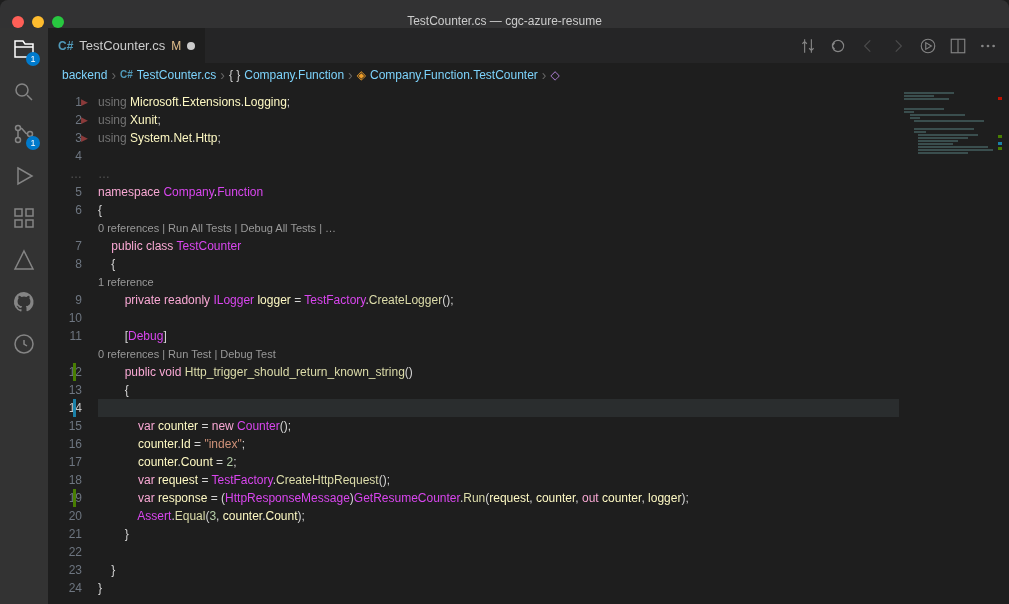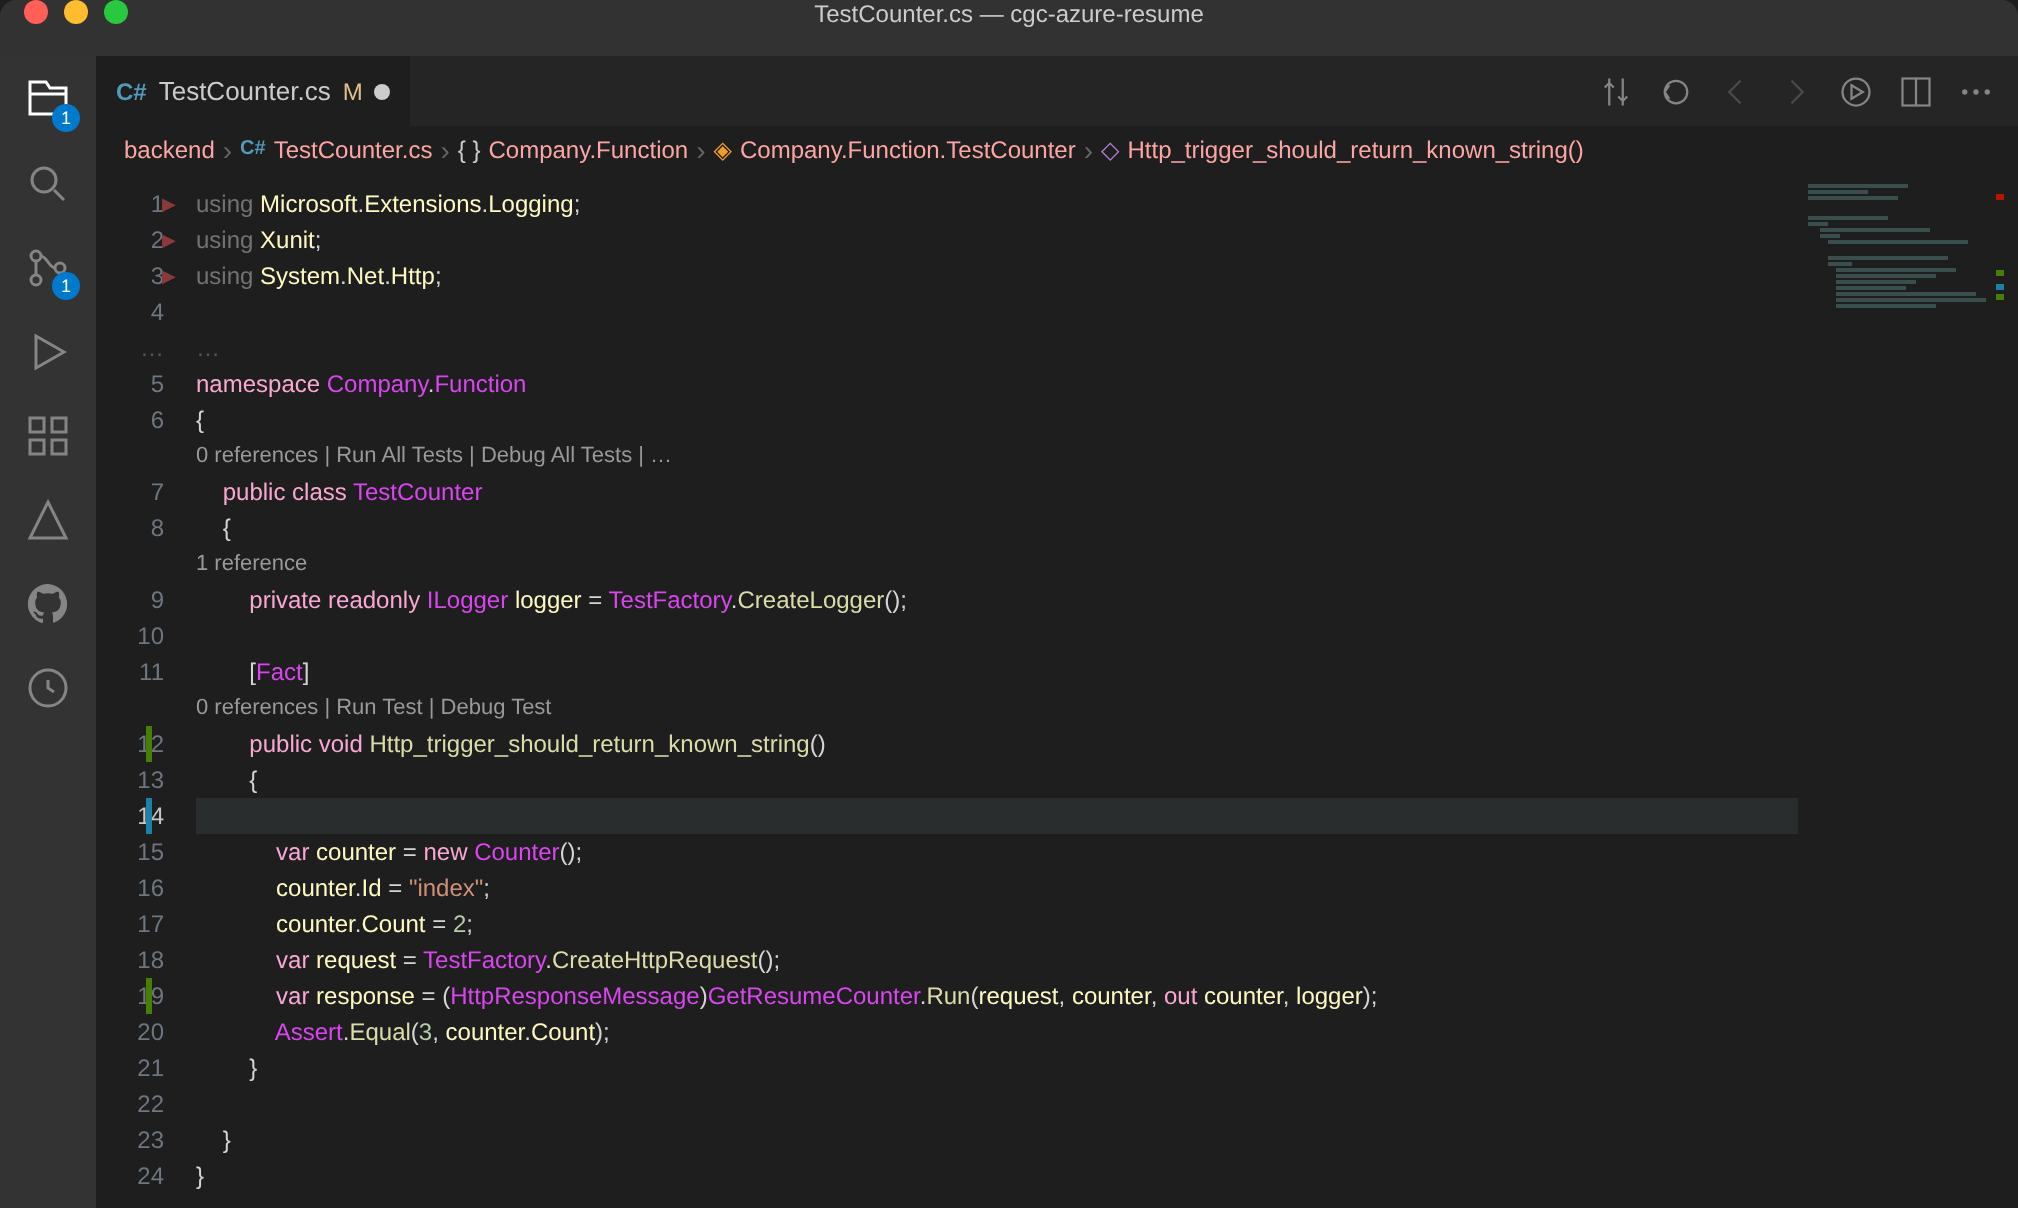--- a/index.html
+++ b/index.html
@@ -1,37 +1,37 @@
 <!DOCTYPE html>
 <html><head>
 <meta charset="utf-8">
 <style>
 *{margin:0;padding:0;box-sizing:border-box;font-family:-apple-system,BlinkMacSystemFont,"Segoe UI",sans-serif}
 body{background:#1e1e1e;color:#ccc;width:1009px;height:604px;overflow:hidden;position:relative}
-.titlebar{height:28px;background:#323233;display:flex;align-items:flex-start;position:relative;border-top-left-radius:8px;border-top-right-radius:8px}
+.titlebar{height:28px;background:#323233;display:flex;align-items:flex-end;position:relative;border-top-left-radius:8px;border-top-right-radius:8px}
 .traffic{display:flex;gap:8px;padding-left:12px}
 .tl{width:12px;height:12px;border-radius:50%}
 .tl-r{background:#ff5f57}.tl-y{background:#febc2e}.tl-g{background:#28c840}
 .title{position:absolute;left:50%;transform:translateX(-50%);font-size:12px;color:#ccc}
 .main{display:flex;height:calc(604px - 28px)}
 .actbar{width:48px;background:#333;display:flex;flex-direction:column;align-items:center;padding-top:10px;gap:18px}
 .actbar .ic{width:24px;height:24px;color:#858585;display:flex;align-items:center;justify-content:center;position:relative;cursor:pointer}
 .actbar .ic.active{color:#fff}
 .badge{position:absolute;right:-4px;bottom:-4px;background:#007acc;color:#fff;font-size:9px;width:14px;height:14px;border-radius:50%;display:flex;align-items:center;justify-content:center}
 .editor{flex:1;display:flex;flex-direction:column;background:#1e1e1e;position:relative}
 .tabs{height:35px;background:#252526;display:flex;align-items:center;justify-content:space-between}
 .tab{height:35px;background:#1e1e1e;display:flex;align-items:center;padding:0 10px;gap:6px;font-size:13px}
 .tab .cs{color:#519aba;font-size:12px;font-weight:bold}
 .tab .m{color:#e2c08d;font-size:12px}
 .tab .dot{width:8px;height:8px;border-radius:50%;background:#ccc}
 .tacts{display:flex;gap:12px;padding-right:12px;color:#858585}
 .tacts .ti{width:18px;height:18px;cursor:pointer}
 .bc{height:24px;display:flex;align-items:center;padding-left:14px;font-size:12px;color:#ccc;gap:4px;border-bottom:1px solid #1e1e1e}
 .bc .sep{color:#666;font-size:14px}
-.bc .bseg{color:#fca5a5}
+.bc .bseg{color:#7dd3fc}
 .bc .sym{color:#b180d7}
 .bc .sym2{color:#ee9d28}
 .code{flex:1;display:flex;font-family:Menlo,Monaco,Consolas,monospace;font-size:12px;line-height:18px;position:relative}
 .gutter{width:50px;text-align:right;color:#6e7681;padding-right:16px;user-select:none;position:relative;padding-top:6px}
 .gutter .ln{height:18px}
 .content{flex:1;position:relative;padding-top:6px}
 .content .row{height:18px;white-space:pre;position:relative}
 .hl{background:#2a2d2e;position:absolute;left:0;right:0;height:18px}
 .kw{color:#f9a8d4}.kw2{color:#737373}.cls{color:#d946ef}.str{color:#ce9178}.num{color:#b5cea8}
 .fn{color:#dcdcaa}.var{color:#fef9c3}.cmt{color:#6a9955}.pn{color:#d4d4d4}
@@ -155,21 +155,20 @@
       <span style="color:#519aba;font-size:10px;font-weight:bold">C#</span>
       <span class="bseg">TestCounter.cs</span>
       <span class="sep">›</span>
       <span style="color:#ccc">{ }</span>
       <span class="bseg">Company.Function</span>
       <span class="sep">›</span>
       <span class="sym2">◈</span>
       <span class="bseg">Company.Function.TestCounter</span>
       <span class="sep">›</span>
       <span class="sym">◇</span>
-      <span class="bseg">Http_trigger_should_return_known_string()</span>
     </div>
 
     <div class="code">
       <div class="gutter">
         <div class="ln">1</div>
         <div class="ln">2</div>
         <div class="ln">3</div>
         <div class="ln">4</div>
         <div class="ln" style="color:#555">…</div>
         <div class="ln">5</div>
@@ -203,21 +202,21 @@
         <div class="row"></div>
         <div class="row" style="color:#555">…</div>
         <div class="row"><span class="kw">namespace </span><span class="cls">Company</span><span class="pn">.</span><span class="cls">Function</span></div>
         <div class="row"><span class="pn">{</span></div>
         <div class="row codelens">    <span>0 references | Run All Tests | Debug All Tests | …</span></div>
         <div class="row">    <span class="kw">public </span><span class="kw">class </span><span class="cls">TestCounter</span></div>
         <div class="row">    <span class="pn">{</span></div>
         <div class="row codelens">        <span>1 reference</span></div>
         <div class="row">        <span class="kw">private </span><span class="kw">readonly </span><span class="cls">ILogger</span><span class="var"> logger</span><span class="pn"> = </span><span class="cls">TestFactory</span><span class="pn">.</span><span class="fn">CreateLogger</span><span class="pn">();</span></div>
         <div class="row"></div>
-        <div class="row">        <span class="pn">[</span><span class="cls">Fact</span><span class="pn">]</span></div>
+        <div class="row">        <span class="pn">[</span><span class="cls">Debug</span><span class="pn">]</span></div>
         <div class="row codelens">        <span>0 references | Run Test | Debug Test</span></div>
         <div class="row"><span class="gd add"></span>        <span class="kw">public </span><span class="kw">void </span><span class="fn">Http_trigger_should_return_known_string</span><span class="pn">()</span></div>
         <div class="row">        <span class="pn">{</span></div>
         <div class="row"><div class="hl"></div><span class="gd mod"></span>            <span class="cmt">// Don't forget to implement monitoring</span></div>
         <div class="row">            <span class="kw">var</span><span class="var"> counter </span><span class="pn">= </span><span class="kw">new </span><span class="cls">Counter</span><span class="pn">();</span></div>
         <div class="row">            <span class="var">counter</span><span class="pn">.</span><span class="var">Id</span><span class="pn"> = </span><span class="str">"index"</span><span class="pn">;</span></div>
         <div class="row">            <span class="var">counter</span><span class="pn">.</span><span class="var">Count</span><span class="pn"> = </span><span class="num">2</span><span class="pn">;</span></div>
         <div class="row">            <span class="kw">var</span><span class="var"> request </span><span class="pn">= </span><span class="cls">TestFactory</span><span class="pn">.</span><span class="fn">CreateHttpRequest</span><span class="pn">();</span></div>
         <div class="row"><span class="gd add"></span>            <span class="kw">var</span><span class="var"> response </span><span class="pn">= (</span><span class="cls">HttpResponseMessage</span><span class="pn">)</span><span class="cls">GetResumeCounter</span><span class="pn">.</span><span class="fn">Run</span><span class="pn">(</span><span class="var">request</span><span class="pn">, </span><span class="var">counter</span><span class="pn">, </span><span class="kw">out </span><span class="var">counter</span><span class="pn">, </span><span class="var">logger</span><span class="pn">);</span></div>
         <div class="row">            <span class="cls">Assert</span><span class="pn">.</span><span class="fn">Equal</span><span class="pn">(</span><span class="num">3</span><span class="pn">, </span><span class="var">counter</span><span class="pn">.</span><span class="var">Count</span><span class="pn">);</span></div>

